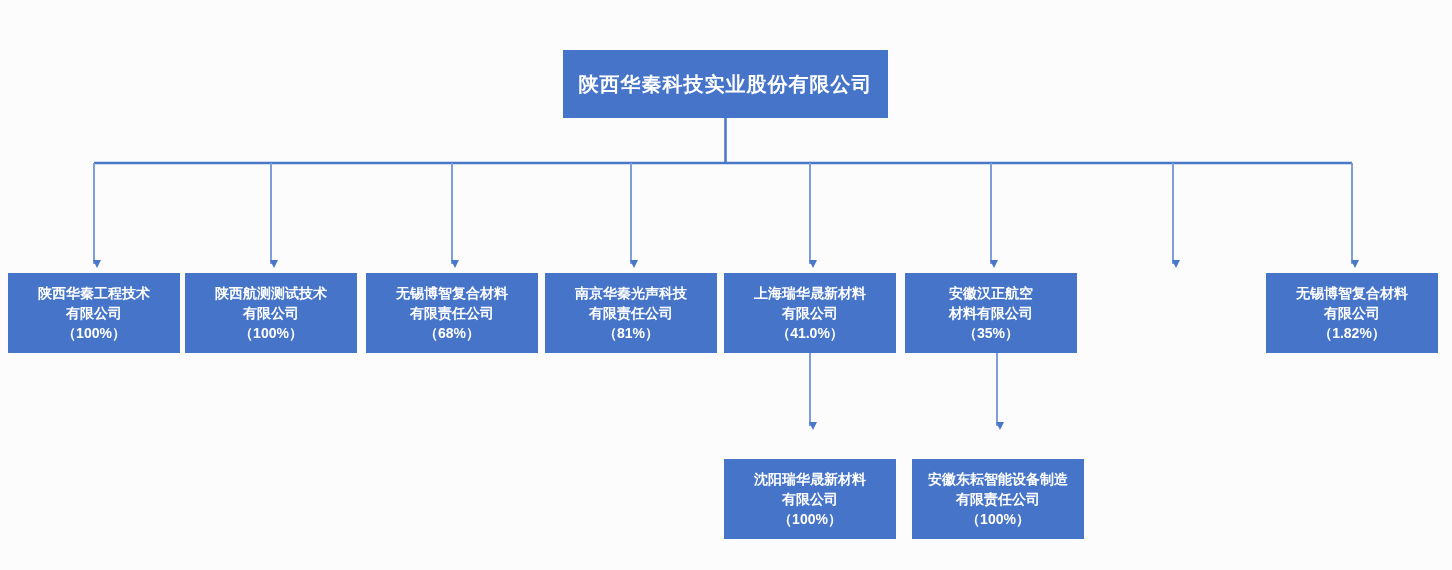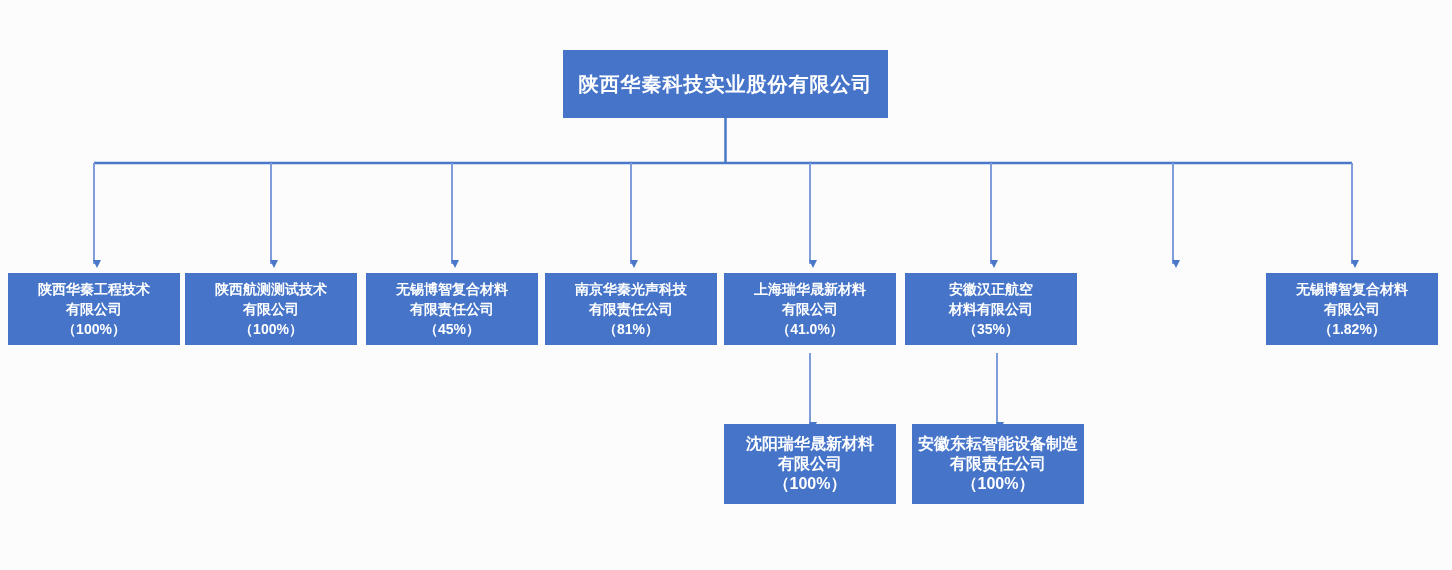--- a/index.html
+++ b/index.html
@@ -19,22 +19,22 @@
     color:#ffffff;
     font-weight:bold;
     display:flex;flex-direction:column;align-items:center;justify-content:center;
     text-align:center;
     box-sizing:border-box;
   }
   .root-node{
     left:563px;top:50px;width:325px;height:68px;
     font-size:20px;letter-spacing:1px;text-align:center;
   }
-  .child{top:273px;width:172px;height:72px;font-size:14px;line-height:20px;}
-  .grand{top:424px;width:172px;height:80px;font-size:16px;line-height:20px;}
+  .child{top:273px;width:172px;height:80px;font-size:14px;line-height:20px;}
+  .grand{top:459px;width:172px;height:80px;font-size:14px;line-height:20px;}
   .c0{left:8px}.c1{left:185px}.c2{left:366px}.c3{left:545px}
   .c4{left:724px}.c5{left:905px}.c6{left:1087px}.c7{left:1266px}
   .g0{left:724px}.g1{left:912px}
 </style>
 </head>
 <body>
 
 <div class="canvas">
 
   <svg class="connectors" viewBox="0 0 1452 570">
@@ -71,21 +71,21 @@
     <span>（100%）</span>
   </div>
   <div class="node child c1">
     <span>陕西航测测试技术</span>
     <span>有限公司</span>
     <span>（100%）</span>
   </div>
   <div class="node child c2">
     <span>无锡博智复合材料</span>
     <span>有限责任公司</span>
-    <span>（45%）</span>
+    <span>（68%）</span>
   </div>
   <div class="node child c3">
     <span>南京华秦光声科技</span>
     <span>有限责任公司</span>
     <span>（81%）</span>
   </div>
   <div class="node child c4">
     <span>上海瑞华晟新材料</span>
     <span>有限公司</span>
     <span>（41.0%）</span>

